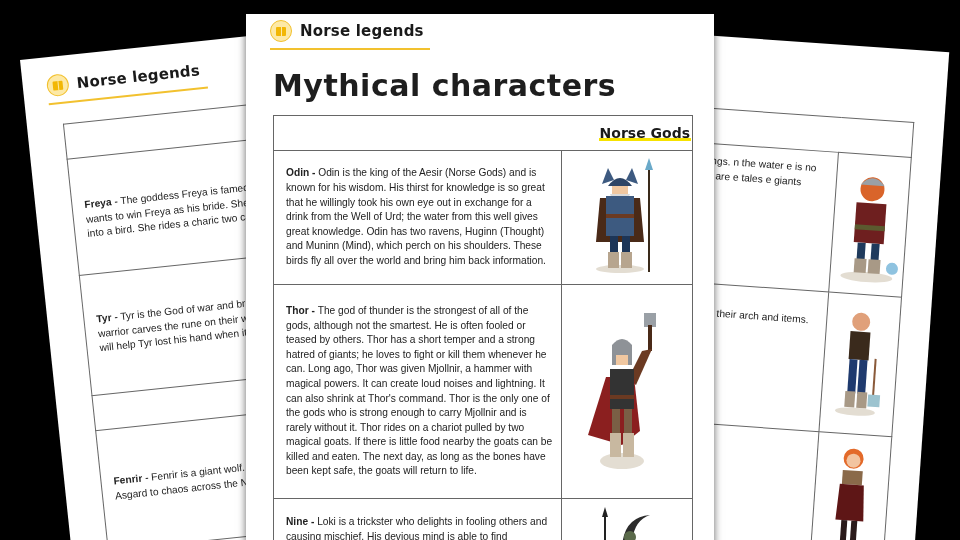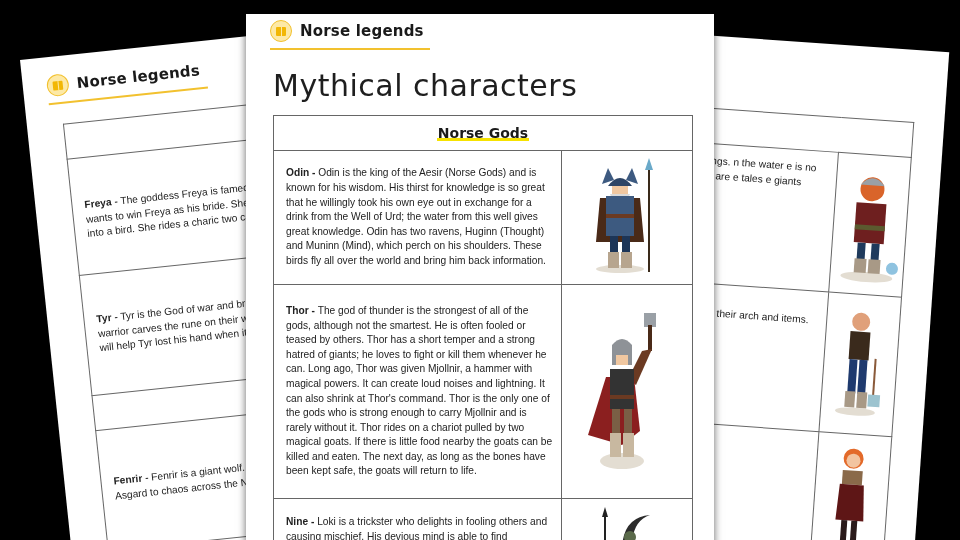--- a/index.html
+++ b/index.html
@@ -6,25 +6,25 @@
     body{width:960px;height:540px;overflow:hidden;position:relative;font-family:"DejaVu Sans",sans-serif;color:#1a1a1a;}
     .sheet{position:absolute;background:#fff;box-shadow:0 0 8px rgba(0,0,0,.6);overflow:hidden;}
     .sheet-left{left:20px;top:60px;width:320px;height:620px;transform:rotate(-6deg);transform-origin:top left;}
     .sheet-right{left:630px;top:30px;width:320px;height:620px;transform:rotate(4deg);transform-origin:top left;}
     .sheet-center{left:246px;top:14px;width:468px;height:540px;z-index:5;}
     .brand{display:flex;align-items:center;gap:8px;padding-bottom:6px;border-bottom:2px solid #f2c12e;width:max-content;padding-right:6px;}
     .brand-icon{width:20px;height:20px;border-radius:50%;background:#fde9a6;border:1px solid #f2c12e;display:flex;align-items:center;justify-content:center;}
     .brand-icon .book{width:10px;height:9px;background:#f2b705;border-radius:1px;position:relative;}
     .brand-icon .book:after{content:"";position:absolute;left:4.5px;top:0;width:1px;height:9px;background:#fde9a6;}
     .brand-label{font-weight:bold;font-size:15px;letter-spacing:.2px;}
-    .title{font-family:"DejaVu Sans",sans-serif;font-weight:normal;font-size:30px;letter-spacing:.5px;margin:18px 4px 12px 27px;color:#1e1e1e;}
+    .title{font-family:"DejaVu Sans",sans-serif;font-weight:bold;font-size:30px;letter-spacing:.5px;margin:18px 4px 12px 27px;color:#1e1e1e;}
     table{border-collapse:collapse;}
     .tbl{border:1px solid #555;}
     .tbl td,.tbl th{border:1px solid #666;vertical-align:middle;}
-    .sec-head{height:32px;text-align:center;font-weight:bold;font-size:14px;}
+    .sec-head{height:32px;text-align:right;font-weight:bold;font-size:14px;}
     .sec-head span{background:linear-gradient(to top,#f6e200 0,#f6e200 3px,transparent 3px);padding:0 1px;}
     .desc{font-family:"Liberation Sans",sans-serif;font-size:10.2px;line-height:14.6px;padding:0 8px 0 12px;color:#222;}
     .desc b{font-weight:bold;}
     .pic{text-align:center;}
     .center-brand{margin:6px 0 0 24px;}
     .ctbl{margin-left:27px;width:420px;}
     .ctbl td.desc{width:277px;}
     .ctbl td.pic{width:130px;}
     .left-brand{margin:18px 0 0 24px;}
     .ltbl{margin:20px 0 0 36px;width:400px;}

